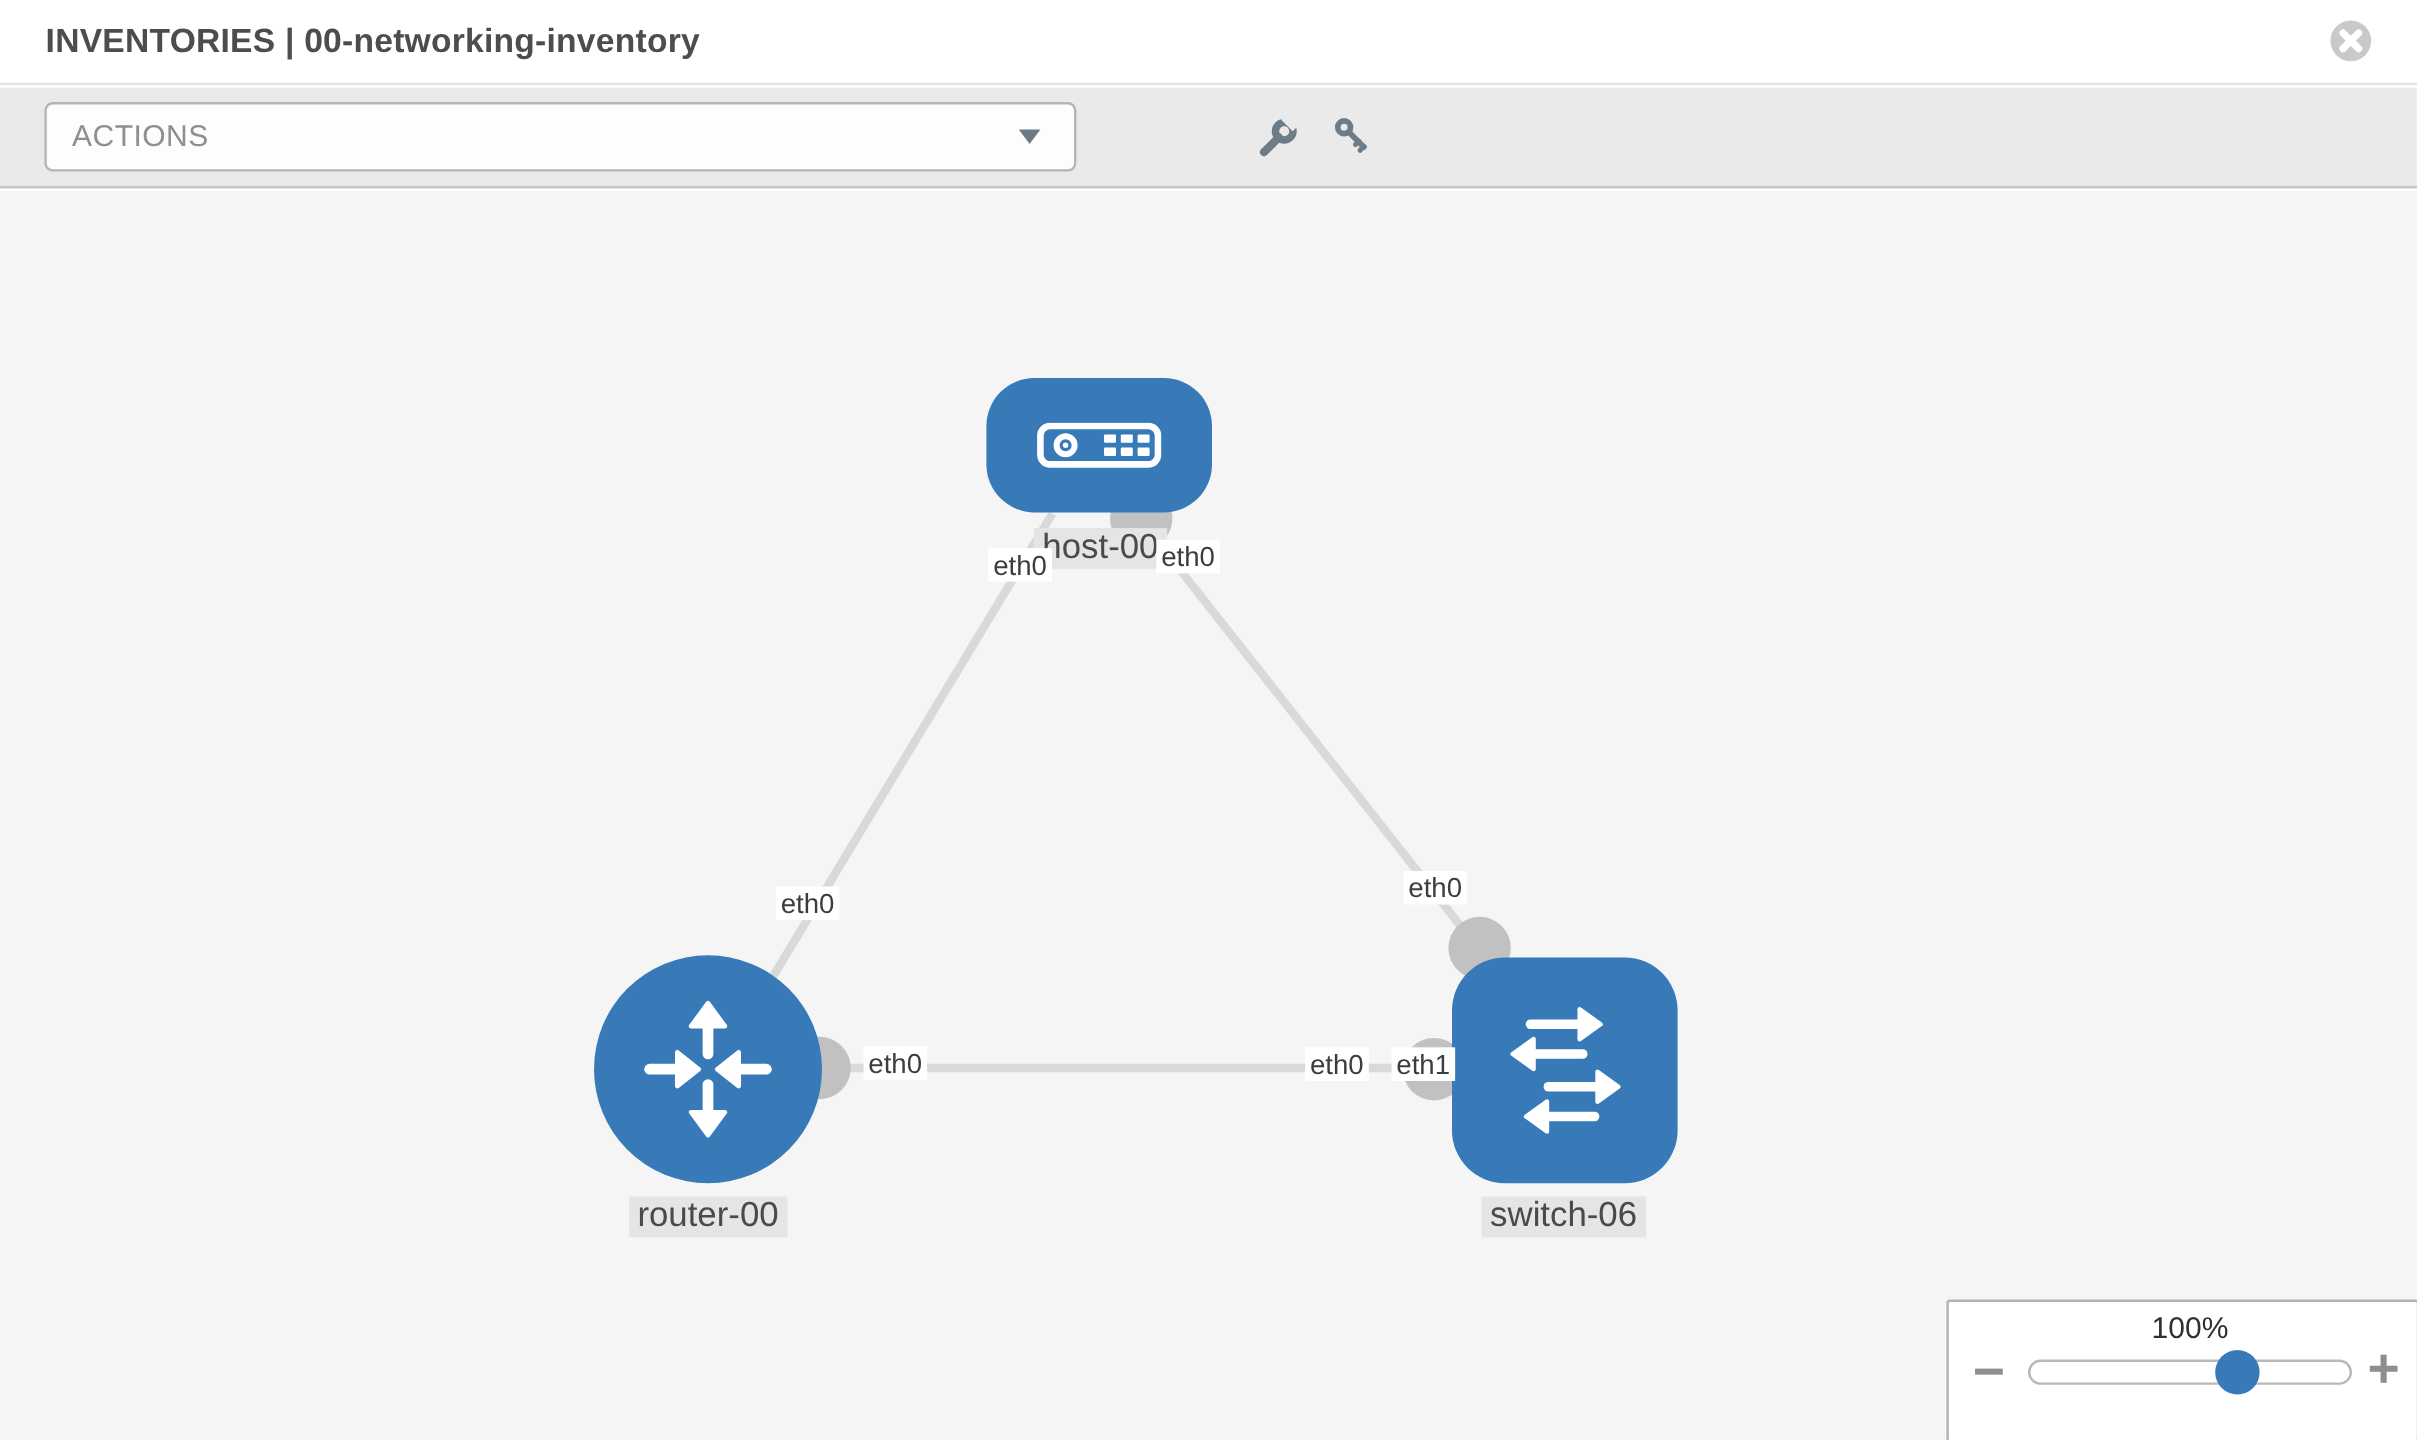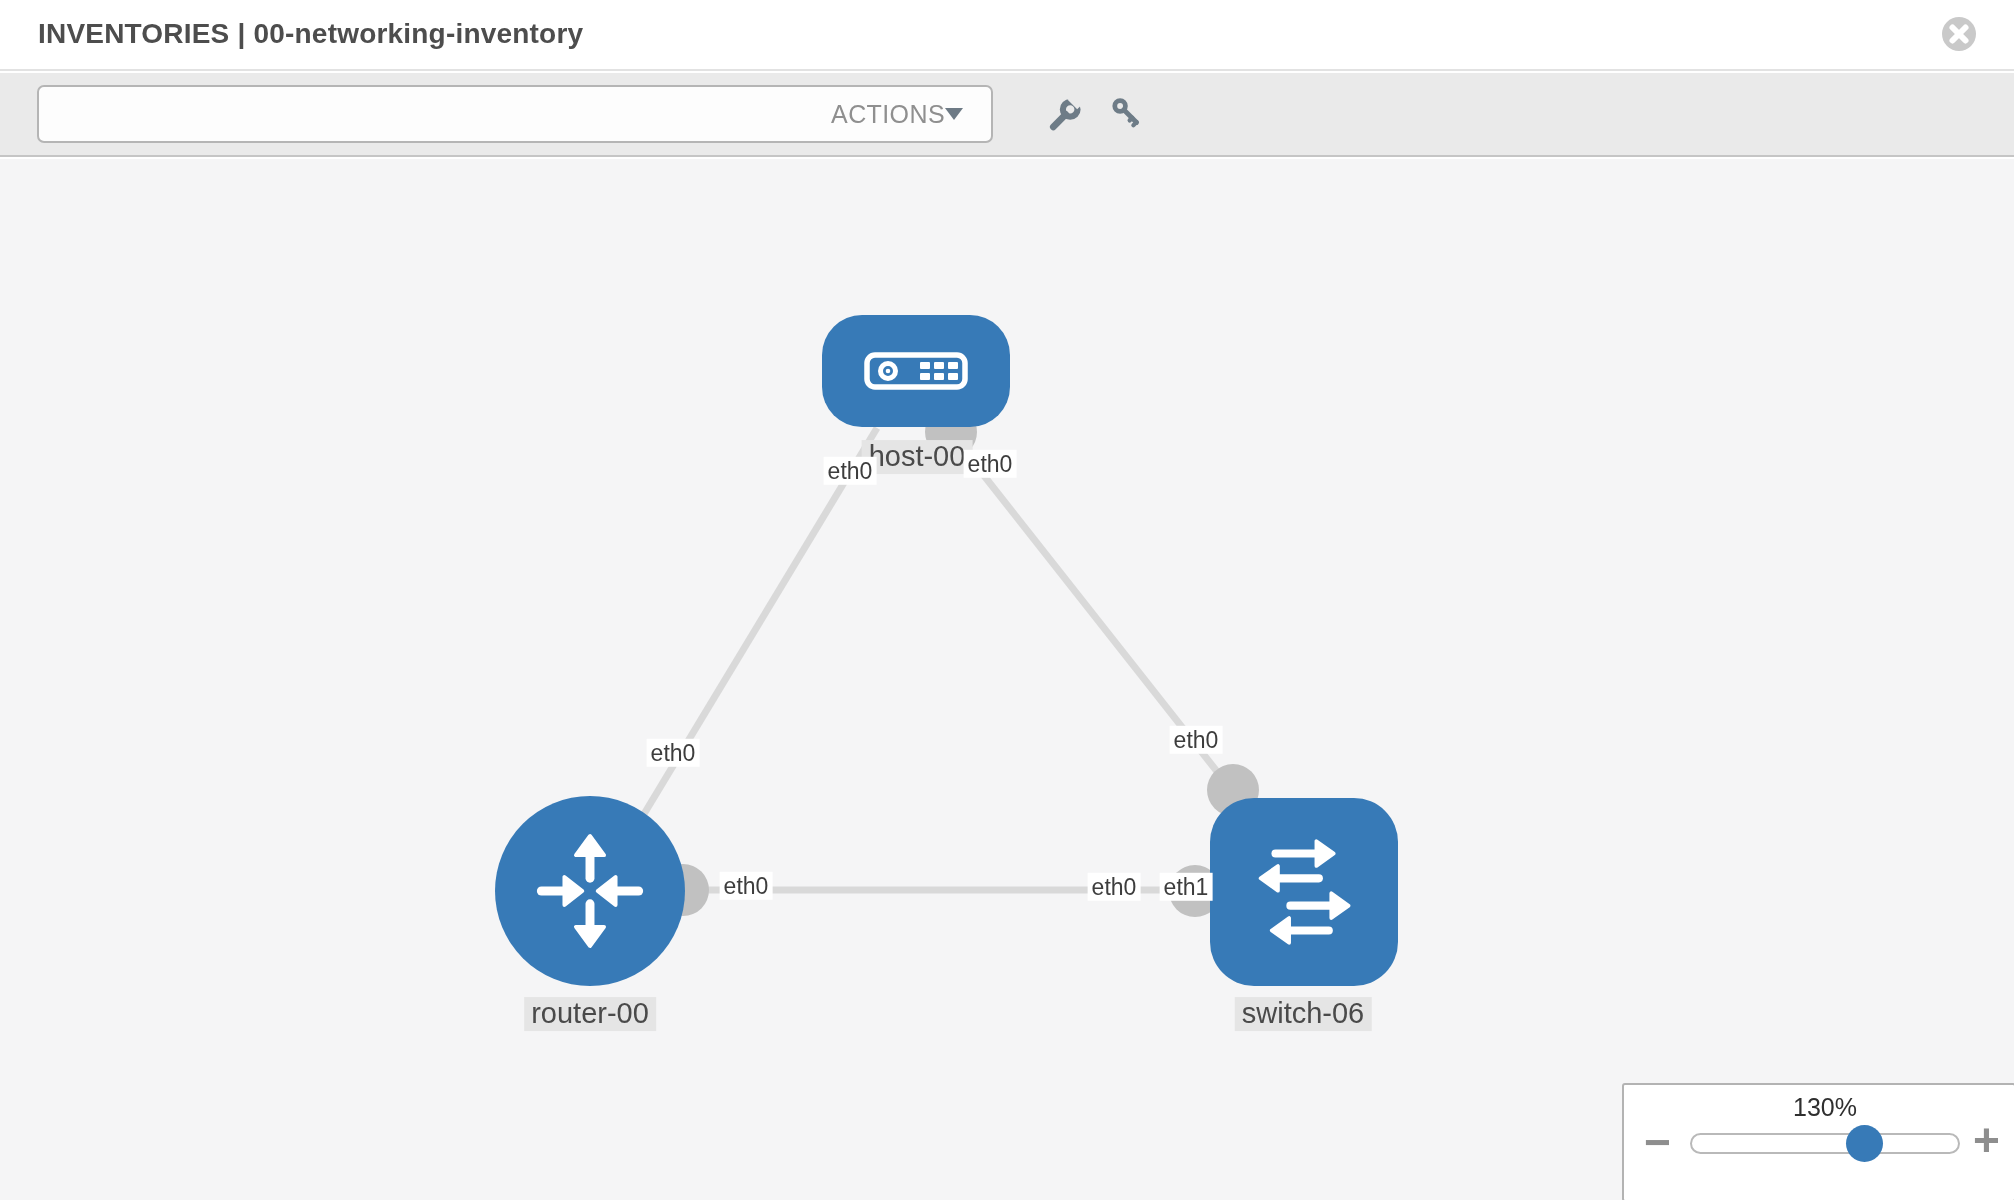--- a/index.html
+++ b/index.html
@@ -19,21 +19,21 @@
   .toolbar { position: absolute; left: 0; top: 73px; width: 2014px; height: 84px;
     background: #eaeaea; border-bottom: 2px solid #c5c5c5; }
   .dropdown { position: absolute; top: 12px; height: 58px; background: #fdfdfd;
     border: 2px solid #b5b5b5; border-radius: 7px; display: flex; align-items: center;
     cursor: pointer; }
   .dropdown .dd-label { font-size: 25px; color: #8f8f8f; letter-spacing: 0.4px;
     padding-left: 21px; flex: 1; }
   .caret { width: 0; height: 0; border-left: 9px solid transparent;
     border-right: 9px solid transparent; border-top: 12px solid #6d7a85;
     margin-right: 28px; }
-  .actions-dd { left: 37px; width: 956px; text-align: right; }
+  .actions-dd { left: 37px; width: 860px; }
   .search-dd { left: 1176px; width: 804px; }
   .tool-icon { position: absolute; top: 24px; cursor: pointer; }
   .tool-icon.wrench { left: 1046px; }
   .tool-icon.key { left: 1110px; }
 
   
   .canvas { position: absolute; left: 0; top: 159px; width: 2014px; height: 1041px;
     background: #f5f5f6; }
   svg.links { position: absolute; left: 0; top: 0; width: 2014px; height: 1200px; }
 
@@ -169,20 +169,20 @@
 
   <span class="if-label" style="left:850px; top:471px;">eth0</span>
   <span class="if-label" style="left:990px; top:464px;">eth0</span>
   <span class="if-label" style="left:673px; top:753px;">eth0</span>
   <span class="if-label" style="left:1196px; top:740px;">eth0</span>
   <span class="if-label" style="left:746px; top:886px;">eth0</span>
   <span class="if-label" style="left:1114px; top:887px;">eth0</span>
   <span class="if-label" style="left:1142px; top:887px;margin-left:44px;">eth1</span>
 
   <div class="zoom-panel">
-    <div class="zoom-value">130%</div>
+    <div class="zoom-value">100%</div>
     <div class="zoom-minus">−</div>
     <div class="slider-track"></div>
     <div class="slider-thumb"></div>
     <div class="zoom-plus">+</div>
   </div>
 
 </div>
 
 </body></html>

